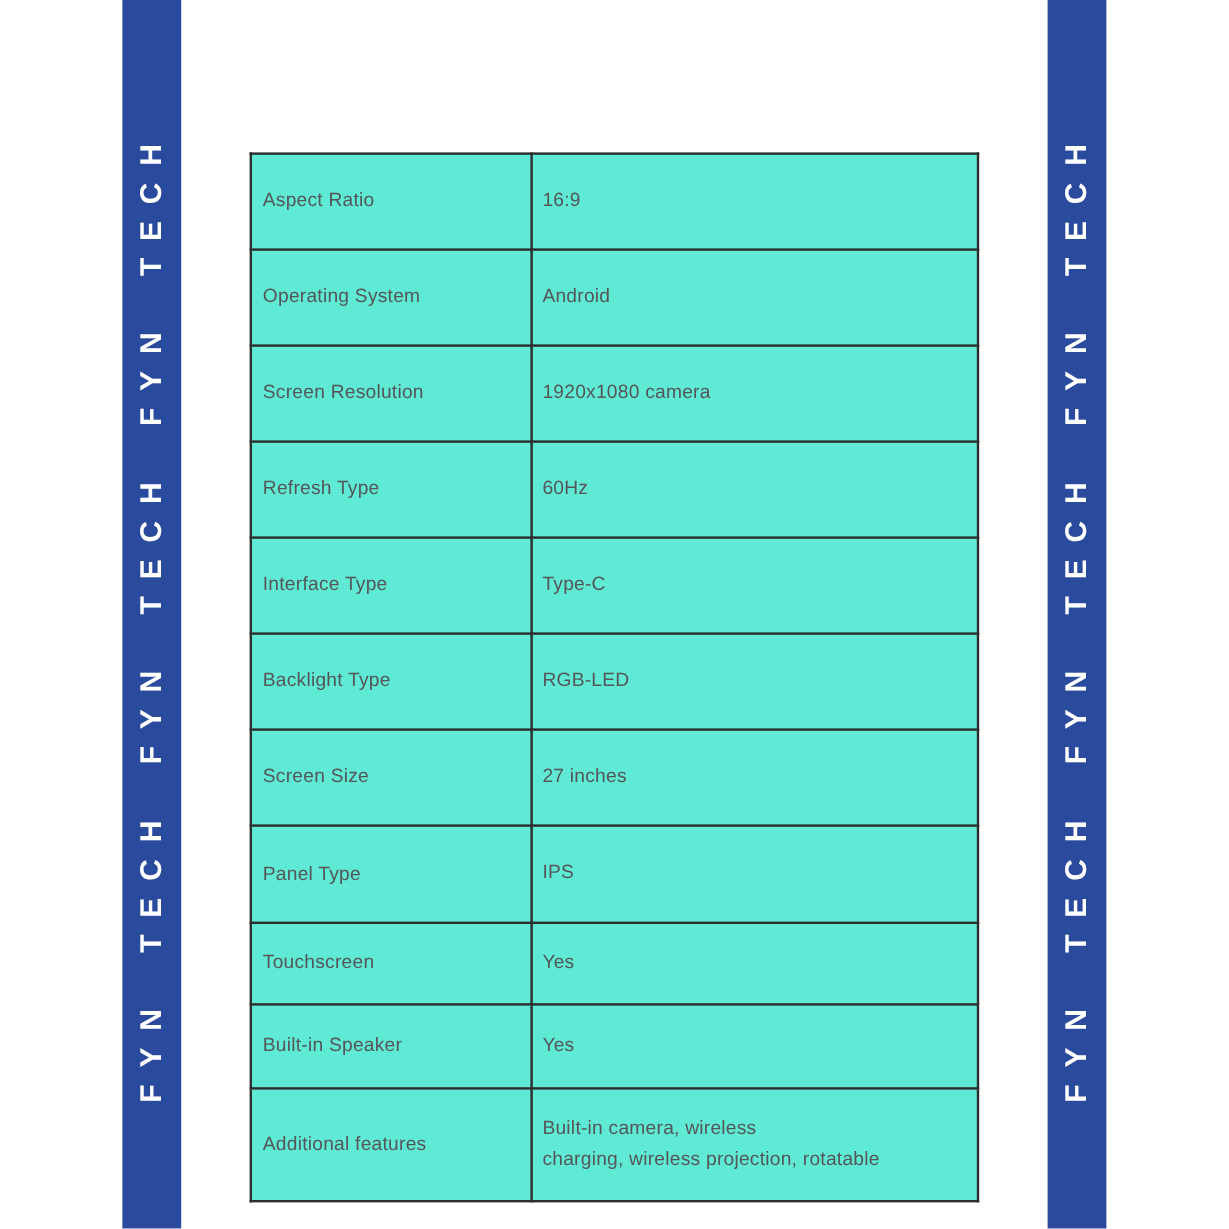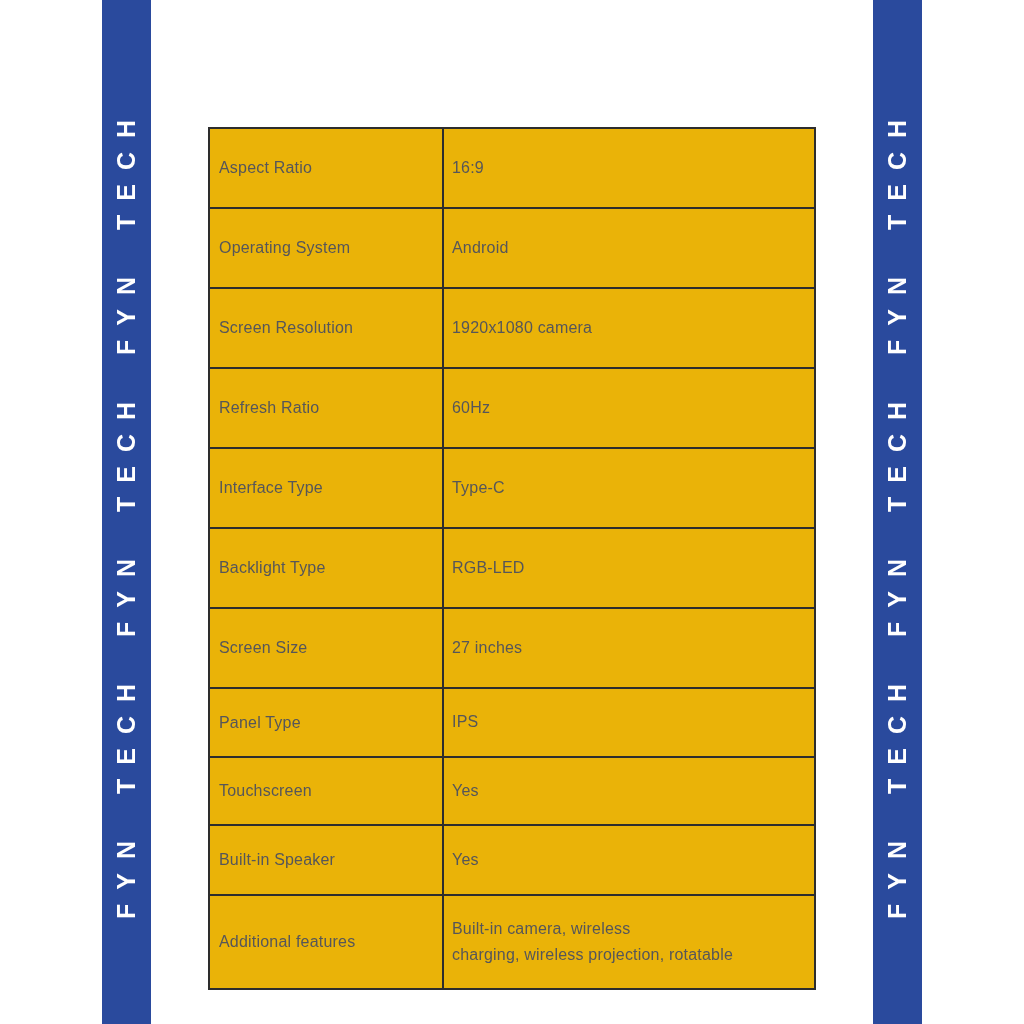--- a/index.html
+++ b/index.html
@@ -54,35 +54,35 @@
     width: 608px;
     border-collapse: collapse;
     table-layout: fixed;
     font-size: 16px;
     color: var(--table-text);
     letter-spacing: 0.2px;
   }
   table.spec-table td {
     border: 2px solid var(--table-border);
     vertical-align: middle;
-    background: #eab308;
+    background: #5eead4;
   }
   table.spec-table td.label {
     width: 234px;
     padding-left: 9px;
     padding-right: 6px;
   }
   table.spec-table td.value {
     padding-left: 8px;
     padding-right: 6px;
     white-space: pre-line;
     line-height: 1.65;
   }
   table.spec-table tr { height: 80px; }
-  table.spec-table tr:nth-child(8)  { height: 69px; }
+  table.spec-table tr:nth-child(8)  { height: 81px; }
   table.spec-table tr:nth-child(9)  { height: 68px; }
   table.spec-table tr:nth-child(10) { height: 70px; }
   table.spec-table tr:nth-child(11) { height: 94px; margin-left: 43px; }
 </style>
 </head>
 <body>
 
 <div class="canvas">
 
   <div class="banner left">
@@ -101,21 +101,21 @@
         </tr>
         <tr>
           <td class="label">Operating System</td>
           <td class="value">Android</td>
         </tr>
         <tr>
           <td class="label">Screen Resolution</td>
           <td class="value">1920x1080 camera</td>
         </tr>
         <tr>
-          <td class="label">Refresh Ratio</td>
+          <td class="label">Refresh Type</td>
           <td class="value">60Hz</td>
         </tr>
         <tr>
           <td class="label">Interface Type</td>
           <td class="value">Type-C</td>
         </tr>
         <tr>
           <td class="label">Backlight Type</td>
           <td class="value">RGB-LED</td>
         </tr>

